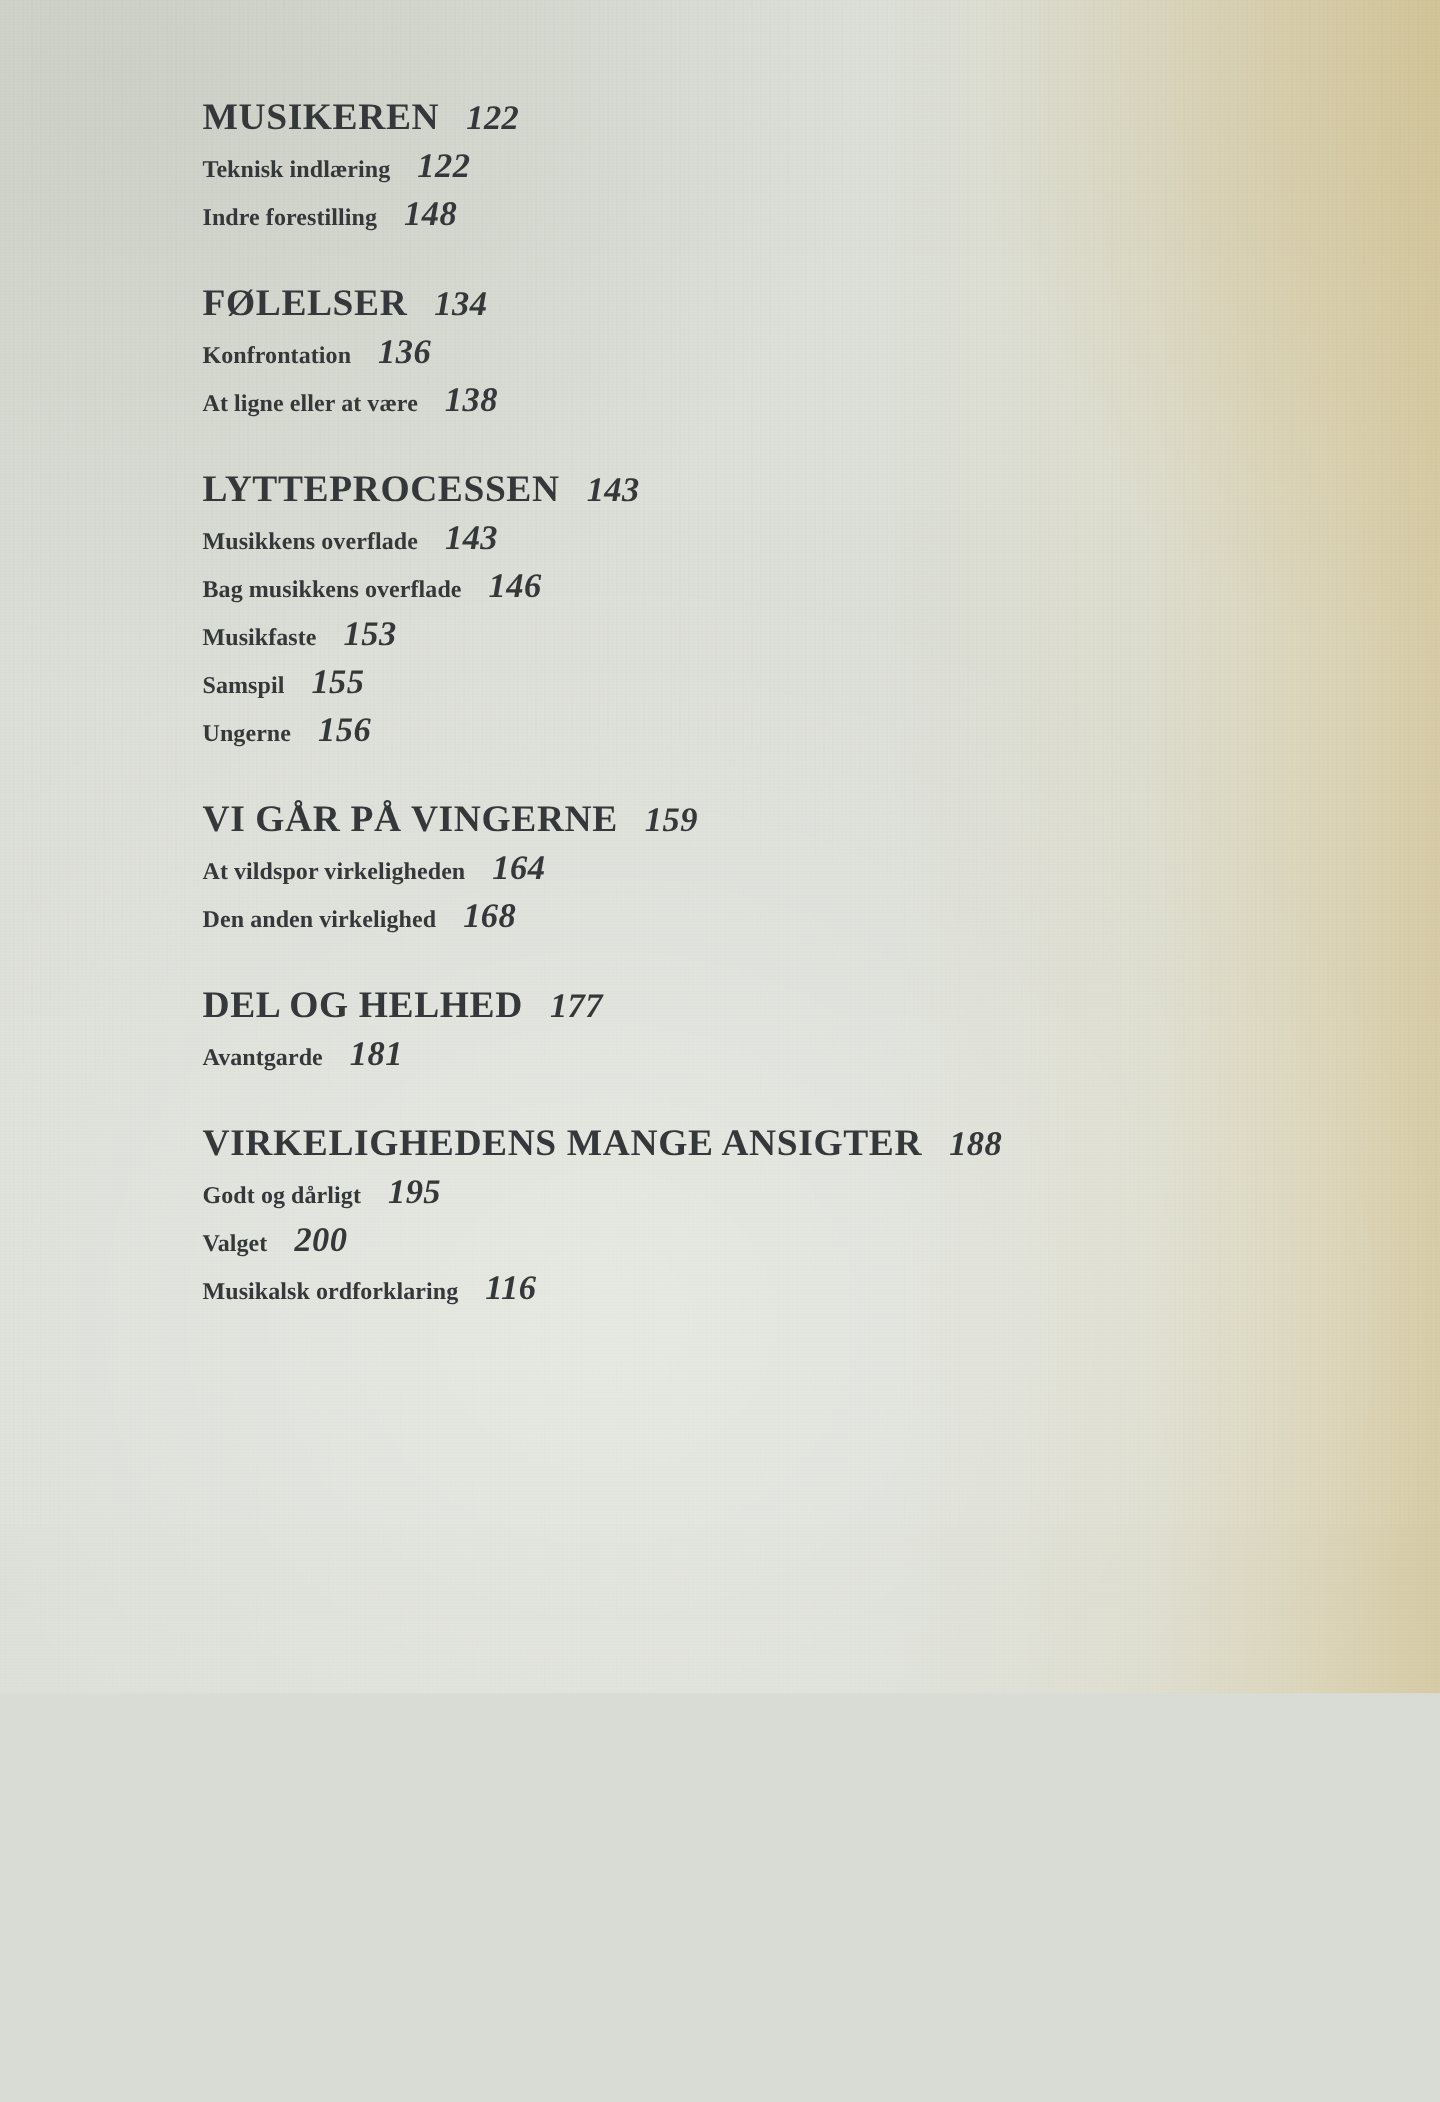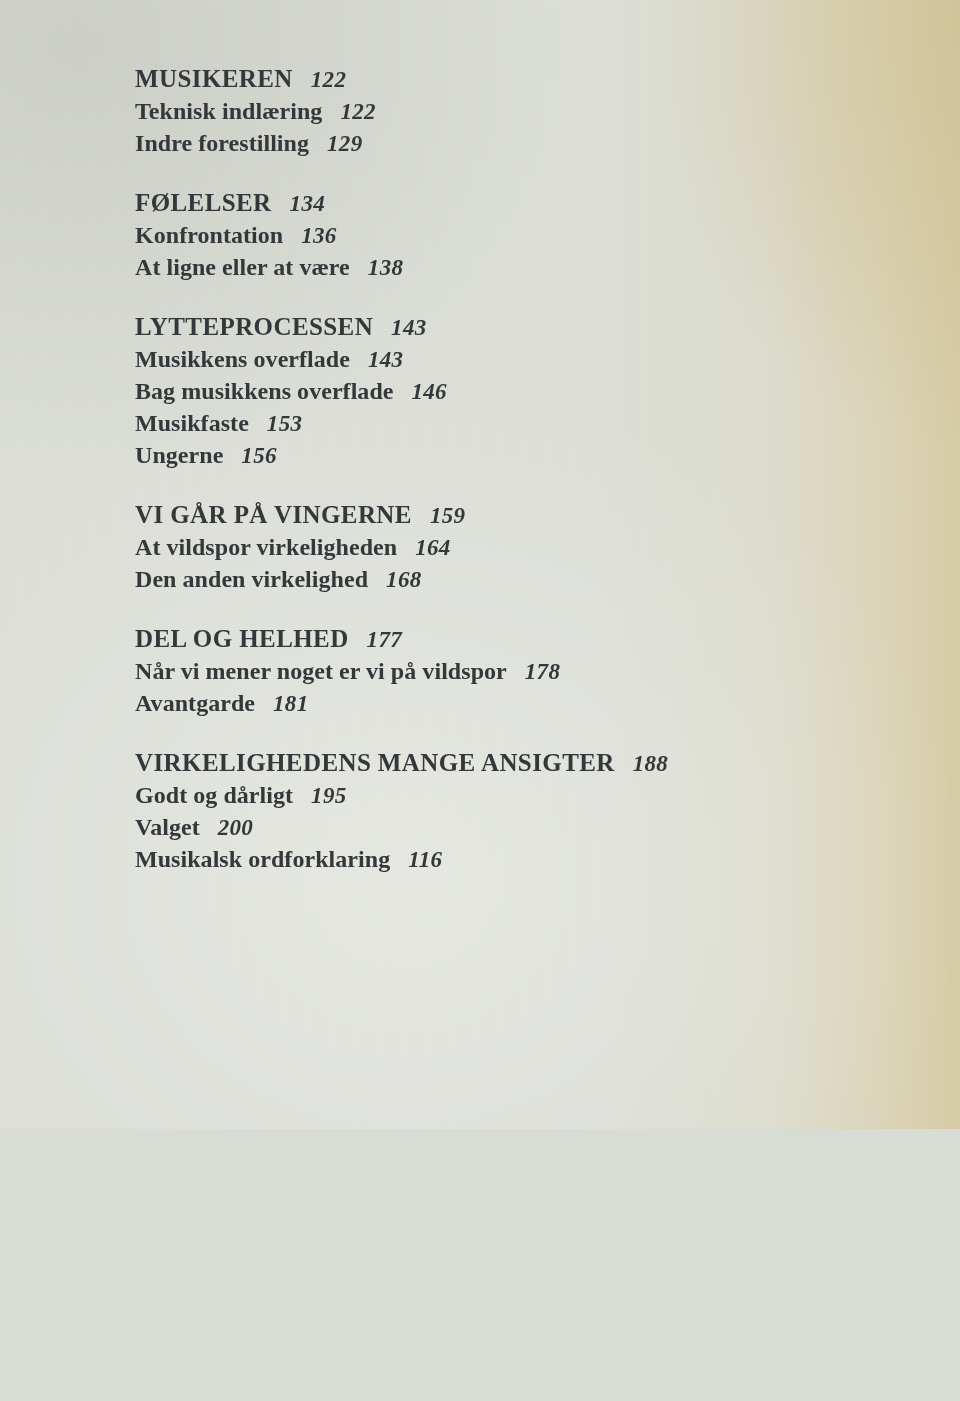--- a/index.html
+++ b/index.html
@@ -113,21 +113,21 @@
     font-style: normal;
     letter-spacing: 0.1px;
   }
   
   .toc-line.is-heading .toc-title {
     font-size: 25px;
     letter-spacing: 0.4px;
   }
   
   .toc-line.is-entry .toc-title {
-    font-size: 24px;
+    font-size: 16px;
     letter-spacing: 0.05px;
   }
 
   .toc-page {
     font-weight: bold;
     font-style: italic;
     font-size: 23px;
     margin-left: 18px;
     letter-spacing: 0.3px;
   }
@@ -149,42 +149,42 @@
   <div class="paper-cool-left"></div>
   <div class="paper-warm-right"></div>
   <div class="paper-warm-corner"></div>
   <div class="paper-glow"></div>
   <div class="paper-grain"></div>
 
   <div class="toc" id="toc">
       <div class="toc-group">
         <div class="toc-line is-heading"><span class="toc-title">MUSIKEREN</span><span class="toc-page">122</span></div>
         <div class="toc-line is-entry"><span class="toc-title">Teknisk indlæring</span><span class="toc-page">122</span></div>
-        <div class="toc-line is-entry"><span class="toc-title">Indre forestilling</span><span class="toc-page">129</span></div>
+        <div class="toc-line is-entry"><span class="toc-title">Indre forestilling</span><span class="toc-page">148</span></div>
       </div>
       <div class="toc-group">
         <div class="toc-line is-heading"><span class="toc-title">FØLELSER</span><span class="toc-page">134</span></div>
         <div class="toc-line is-entry"><span class="toc-title">Konfrontation</span><span class="toc-page">136</span></div>
         <div class="toc-line is-entry"><span class="toc-title">At ligne eller at være</span><span class="toc-page">138</span></div>
       </div>
       <div class="toc-group">
         <div class="toc-line is-heading"><span class="toc-title">LYTTEPROCESSEN</span><span class="toc-page">143</span></div>
         <div class="toc-line is-entry"><span class="toc-title">Musikkens overflade</span><span class="toc-page">143</span></div>
         <div class="toc-line is-entry"><span class="toc-title">Bag musikkens overflade</span><span class="toc-page">146</span></div>
         <div class="toc-line is-entry"><span class="toc-title">Musikfaste</span><span class="toc-page">153</span></div>
+        <div class="toc-line is-entry"><span class="toc-title">Samspil</span><span class="toc-page">155</span></div>
         <div class="toc-line is-entry"><span class="toc-title">Ungerne</span><span class="toc-page">156</span></div>
       </div>
       <div class="toc-group">
         <div class="toc-line is-heading"><span class="toc-title">VI GÅR PÅ VINGERNE</span><span class="toc-page">159</span></div>
         <div class="toc-line is-entry"><span class="toc-title">At vildspor virkeligheden</span><span class="toc-page">164</span></div>
         <div class="toc-line is-entry"><span class="toc-title">Den anden virkelighed</span><span class="toc-page">168</span></div>
       </div>
       <div class="toc-group">
         <div class="toc-line is-heading"><span class="toc-title">DEL OG HELHED</span><span class="toc-page">177</span></div>
-        <div class="toc-line is-entry"><span class="toc-title">Når vi mener noget er vi på vildspor</span><span class="toc-page">178</span></div>
         <div class="toc-line is-entry"><span class="toc-title">Avantgarde</span><span class="toc-page">181</span></div>
       </div>
       <div class="toc-group">
         <div class="toc-line is-heading"><span class="toc-title">VIRKELIGHEDENS MANGE ANSIGTER</span><span class="toc-page">188</span></div>
         <div class="toc-line is-entry"><span class="toc-title">Godt og dårligt</span><span class="toc-page">195</span></div>
         <div class="toc-line is-entry"><span class="toc-title">Valget</span><span class="toc-page">200</span></div>
         <div class="toc-line is-entry"><span class="toc-title">Musikalsk ordforklaring</span><span class="toc-page">116</span></div>
       </div>
     </div>
 

